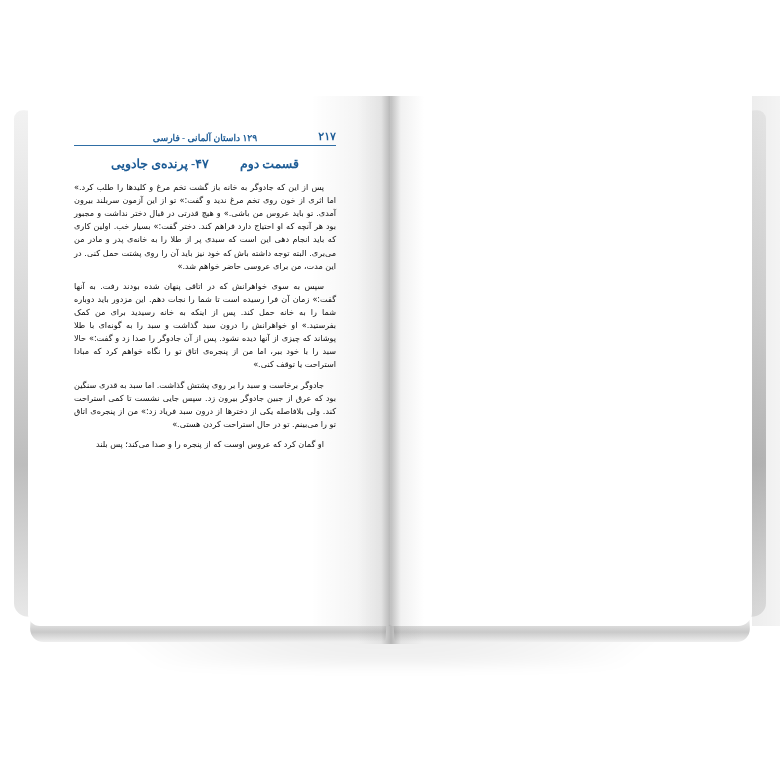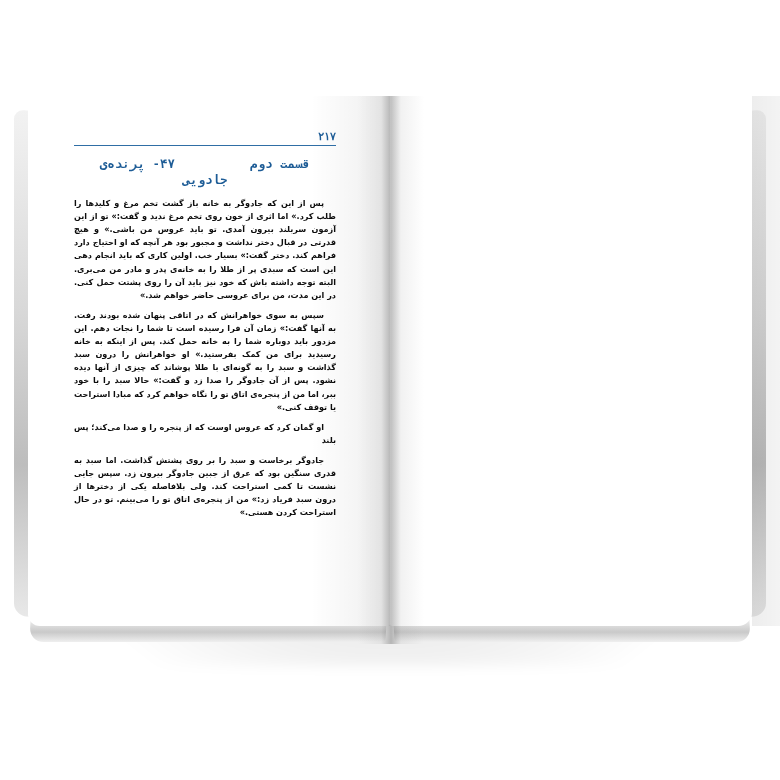--- a/index.html
+++ b/index.html
@@ -125,31 +125,29 @@
   }
 
   .chapter-title {
     color: #1d5c96;
     font-weight: bold;
     font-size: 12.5px;
     text-align: center;
     direction: rtl;
     margin: 10px 0 9px 0;
     letter-spacing: .2px;
-    font-family: Liberation Mono, monospace;
   }
 
   .fa {
     direction: rtl;
     text-align: justify;
     font-size: 8.1px;
     line-height: 1.62;
     color: #0d0d0d;
     font-family: "DejaVu Sans", sans-serif;
-    font-weight: bold;
   }
   .fa p { margin: 0 0 7px 0; text-indent: 12px; }
 </style>
 </head>
 <body>
 
 <div id="page">
 
   <div class="book">
 
@@ -160,34 +158,35 @@
     <div class="stack bottom-left"></div>
     <div class="stack bottom-right"></div>
 
     <div class="leaf left">
       <div class="page-curve-left"></div>
 
       <div class="text-area left">
 
         <div class="header">
           <span class="folio">۲۱۷</span>
+          <span class="title">۱۲۹ داستان آلمانی - فارسی</span>
           <span class="folio"></span>
         </div>
 
         <div class="chapter-title">
           <span>قسمت دوم</span>
           &nbsp;&nbsp;&nbsp;&nbsp;&nbsp;&nbsp;&nbsp;&nbsp;
           <span>۴۷- پرنده‌ی جادویی</span>
         </div>
 
         <div class="fa">
           <p>پس از این که جادوگر به خانه باز گشت تخم مرغ و کلیدها را طلب کرد.» اما اثری از خون روی تخم مرغ ندید و گفت:» تو از این آزمون سربلند بیرون آمدی. تو باید عروس من باشی.» و هیچ قدرتی در قبال دختر نداشت و مجبور بود هر آنچه که او احتیاج دارد فراهم کند. دختر گفت:» بسیار خب. اولین کاری که باید انجام دهی این است که سبدی پر از طلا را به خانه‌ی پدر و مادر من می‌بری. البته توجه داشته باش که خود نیز باید آن را روی پشتت حمل کنی. در این مدت، من برای عروسی حاضر خواهم شد.»</p>
           <p>سپس به سوی خواهرانش که در اتاقی پنهان شده بودند رفت. به آنها گفت:» زمان آن فرا رسیده است تا شما را نجات دهم. این مزدور باید دوباره شما را به خانه حمل کند. پس از اینکه به خانه رسیدید برای من کمک بفرستید.» او خواهرانش را درون سبد گذاشت و سبد را به گونه‌ای با طلا پوشاند که چیزی از آنها دیده نشود. پس از آن جادوگر را صدا زد و گفت:» حالا سبد را با خود ببر، اما من از پنجره‌ی اتاق تو را نگاه خواهم کرد که مبادا استراحت یا توقف کنی.»</p>
+          <p>جادوگر برخاست و سبد را بر روی پشتش گذاشت. اما سبد به قدری سنگین بود که عرق از جبین جادوگر بیرون زد. سپس جایی نشست تا کمی استراحت کند. ولی بلافاصله یکی از دخترها از درون سبد فریاد زد:» من از پنجره‌ی اتاق تو را می‌بینم. تو در حال استراحت کردن هستی.»</p>
           <p>او گمان کرد که عروس اوست که از پنجره را و صدا می‌کند؛ پس بلند</p>
-          <p>جادوگر برخاست و سبد را بر روی پشتش گذاشت. اما سبد به قدری سنگین بود که عرق از جبین جادوگر بیرون زد. سپس جایی نشست تا کمی استراحت کند. ولی بلافاصله یکی از دخترها از درون سبد فریاد زد:» من از پنجره‌ی اتاق تو را می‌بینم. تو در حال استراحت کردن هستی.»</p>
         </div>
       </div>
     </div>
 
     <div class="leaf right">
       <div class="page-curve-right"></div>
 
     </div>
 
     <div class="gutter"></div>

